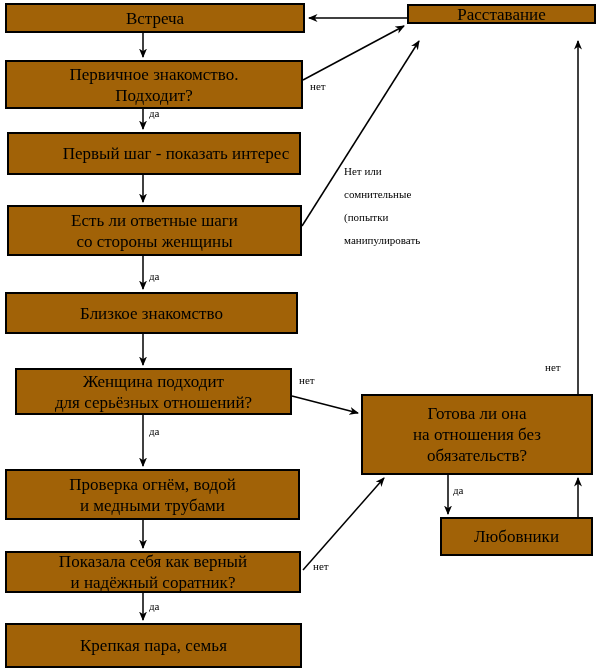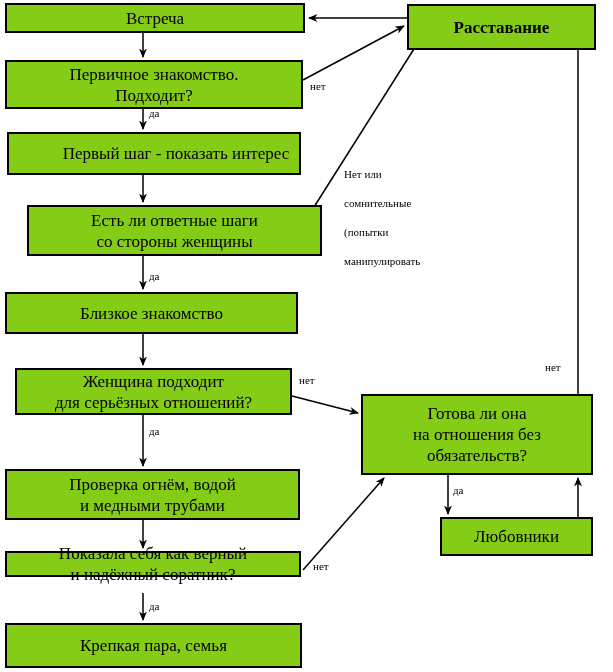--- a/index.html
+++ b/index.html
@@ -20,37 +20,37 @@
     position: absolute;
     left: 0;
     top: 0;
     width: 613px;
     height: 672px;
   }
   .node {
     position: absolute;
     box-sizing: border-box;
     border: 2px solid #000000;
-    background: #84cc16;
+    background: #a16207;
     display: flex;
     align-items: center;
     justify-content: center;
     text-align: center;
     white-space: pre-line;
     font-size: 17px;
     line-height: 21px;
   }
   .lbl {
     position: absolute;
     font-size: 11px;
     line-height: 20px;
     white-space: pre-line;
   }
   .lbl.note {
-    line-height: 29px;
+    line-height: 23px;
   }
 </style>
 </head>
 <body>
 
 <div id="stage">
 
   <svg id="arrows" viewBox="0 0 613 672" xmlns="http://www.w3.org/2000/svg">
     <defs>
       <marker id="arr" markerWidth="11" markerHeight="9" refX="8.5" refY="4" orient="auto" markerUnits="userSpaceOnUse">
@@ -78,32 +78,32 @@
     <line x1="303" y1="570" x2="384" y2="478" stroke="#000" stroke-width="1.5" marker-end="url(#arr)"></line>
 
     <line x1="578" y1="394" x2="578" y2="41" stroke="#000" stroke-width="1.5" marker-end="url(#arr)"></line>
 
     <line x1="448" y1="475" x2="448" y2="514" stroke="#000" stroke-width="1.5" marker-end="url(#arr)"></line>
 
     <line x1="578" y1="517" x2="578" y2="478" stroke="#000" stroke-width="1.5" marker-end="url(#arr)"></line>
   </svg>
 
   <div class="node" style="left:5px;   top:3px;   width:300px; height:30px;">Встреча</div>
-  <div class="node" style="left:407px; top:4px;   width:189px; height:46px;font-weight:bold;">Расставание</div>
+  <div class="node" style="left:407px; top:4px;   width:189px; height:20px;">Расставание</div>
   <div class="node" style="left:5px;   top:60px;  width:298px; height:49px;">Первичное знакомство.
 Подходит?</div>
   <div class="node" style="left:7px;   top:132px; width:294px; height:43px;padding-left:44px;">Первый шаг - показать интерес</div>
-  <div class="node" style="left:7px;   top:205px; width:295px; height:51px;margin-left:20px;">Есть ли ответные шаги
+  <div class="node" style="left:7px;   top:205px; width:295px; height:51px;">Есть ли ответные шаги
 со стороны женщины</div>
   <div class="node" style="left:5px;   top:292px; width:293px; height:42px;">Близкое знакомство</div>
   <div class="node" style="left:15px;  top:368px; width:277px; height:47px;">Женщина подходит
 для серьёзных отношений?</div>
   <div class="node" style="left:5px;   top:469px; width:295px; height:51px;">Проверка огнём, водой
 и медными трубами</div>
-  <div class="node" style="left:5px;   top:551px; width:296px; height:26px;">Показала себя как верный
+  <div class="node" style="left:5px;   top:551px; width:296px; height:42px;">Показала себя как верный
 и надёжный соратник?</div>
   <div class="node" style="left:5px;   top:623px; width:297px; height:45px;">Крепкая пара, семья</div>
   <div class="node" style="left:361px; top:394px; width:232px; height:81px;">Готова ли она
 на отношения без
 обязательств?</div>
   <div class="node" style="left:440px; top:517px; width:153px; height:39px;">Любовники</div>
 
   <span class="lbl" style="left:149px; top:103px;">да</span>
   <span class="lbl" style="left:149px; top:266px;">да</span>
   <span class="lbl" style="left:149px; top:421px;">да</span>

